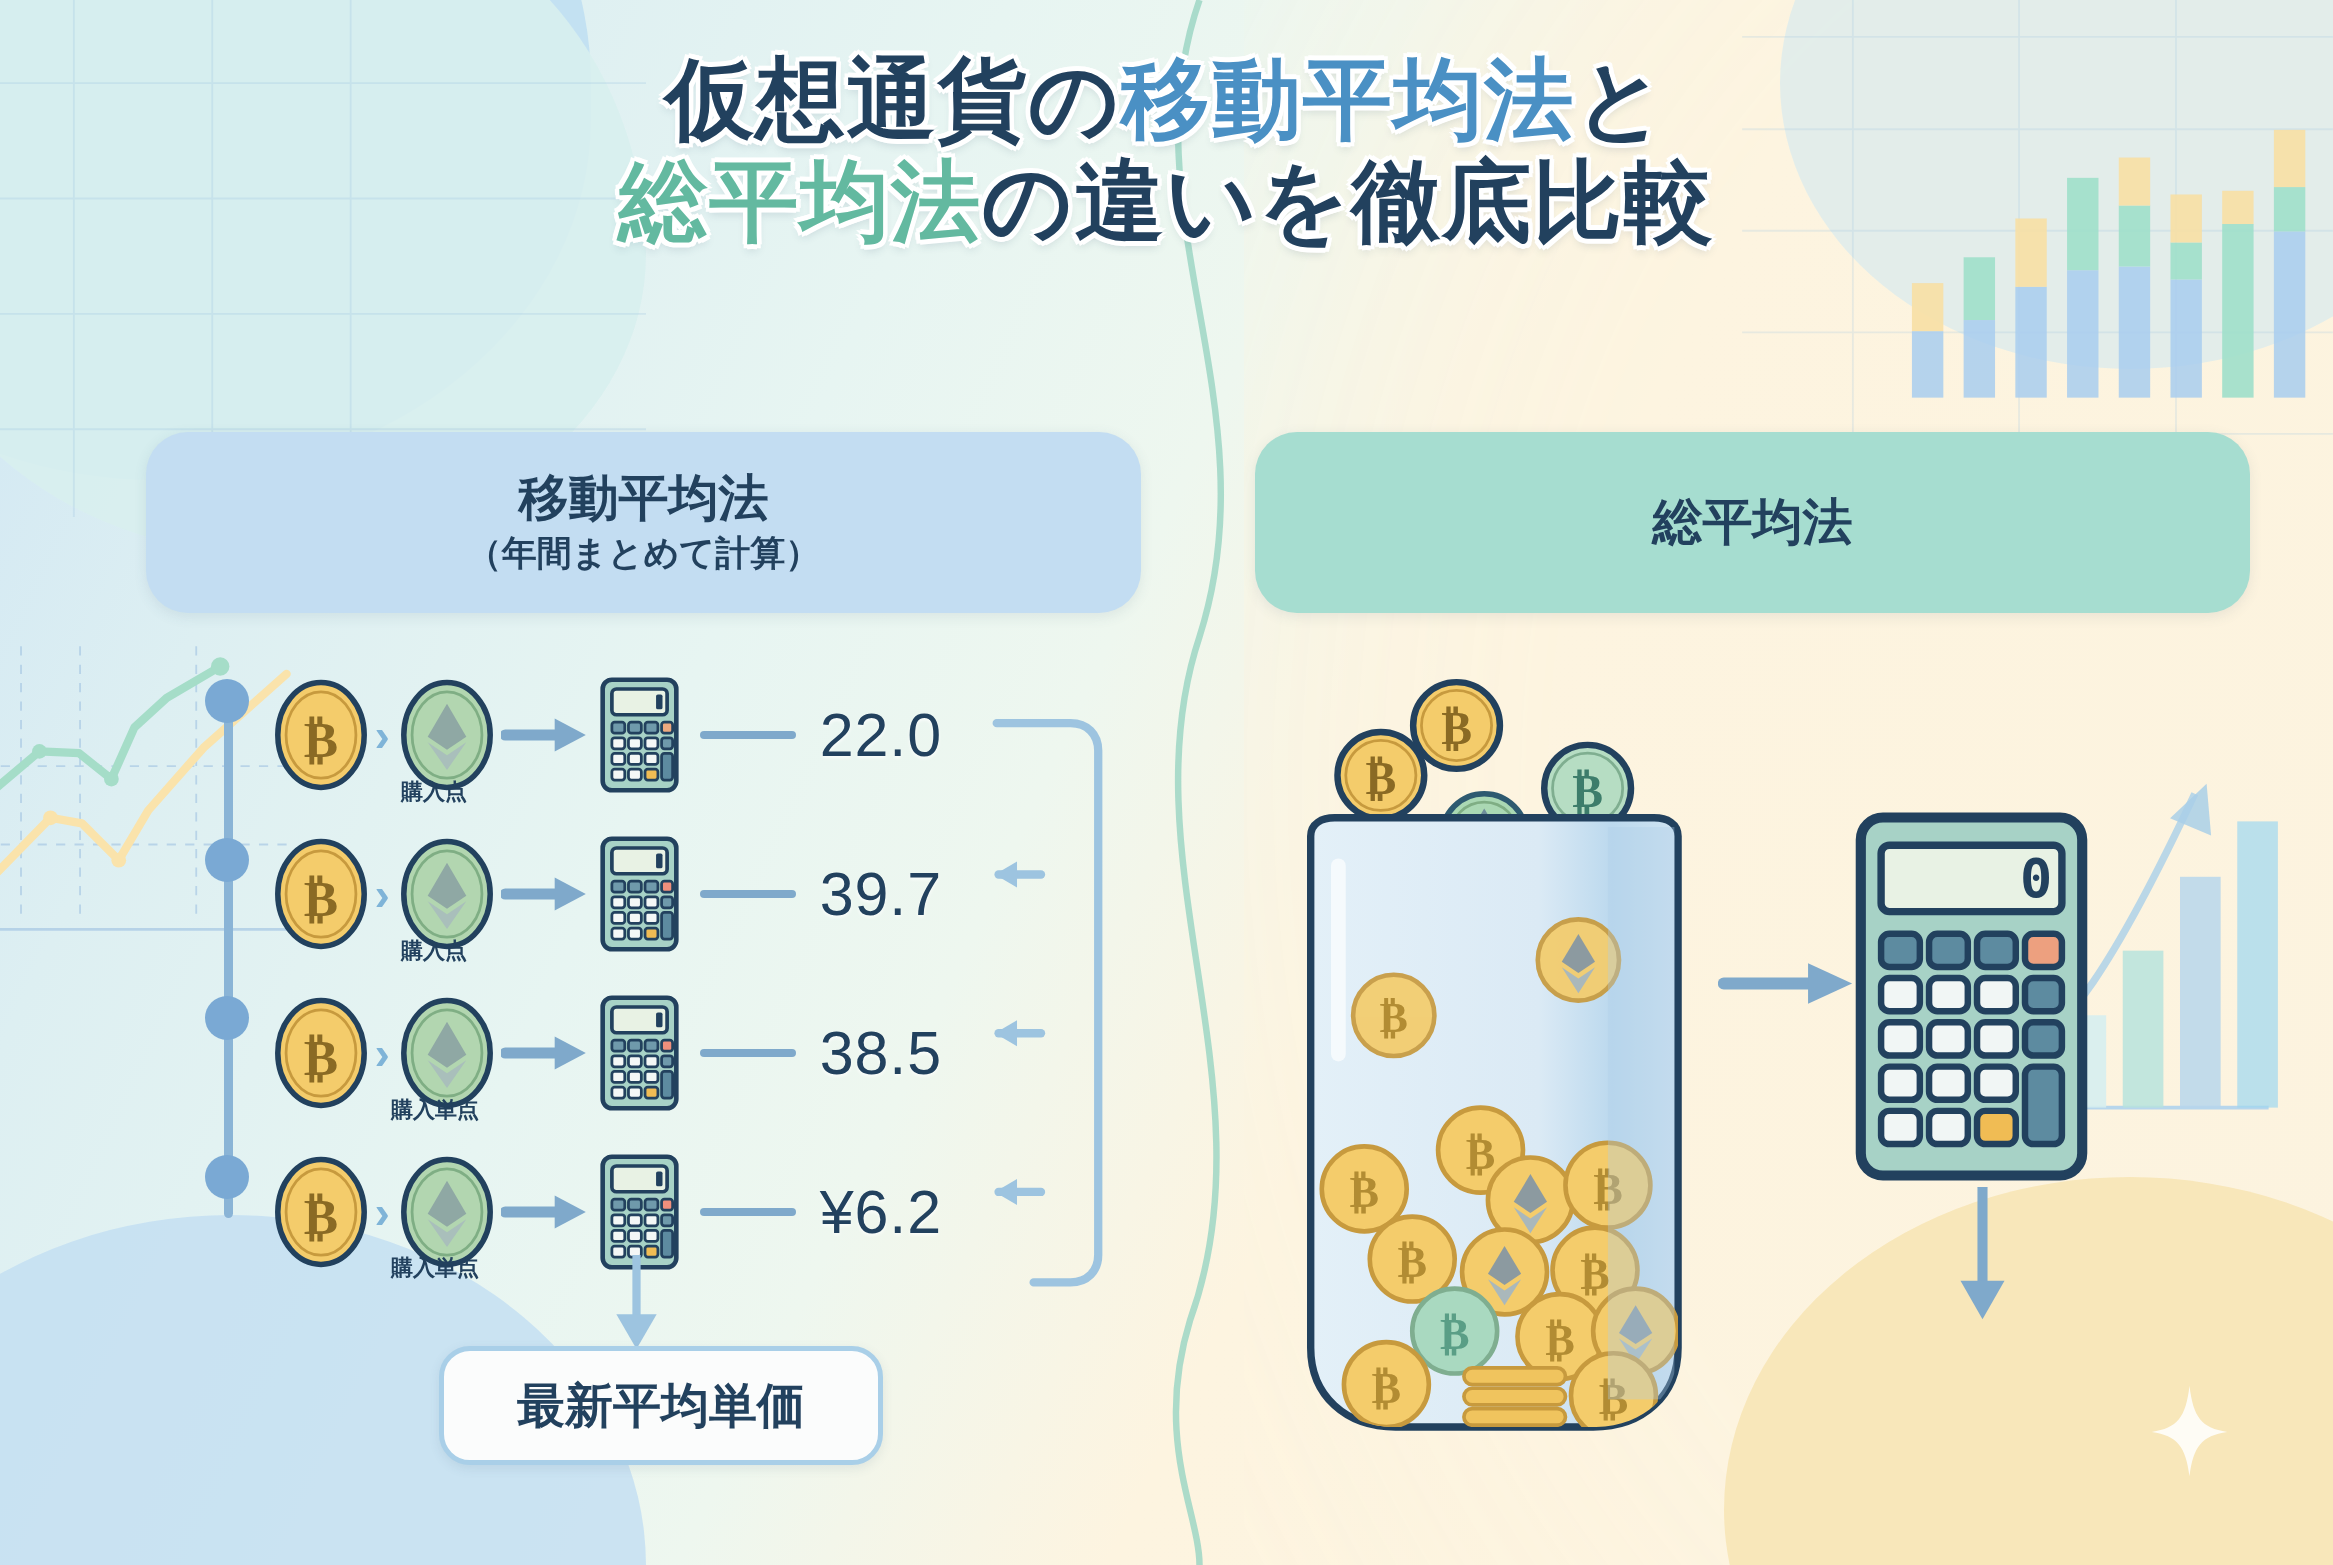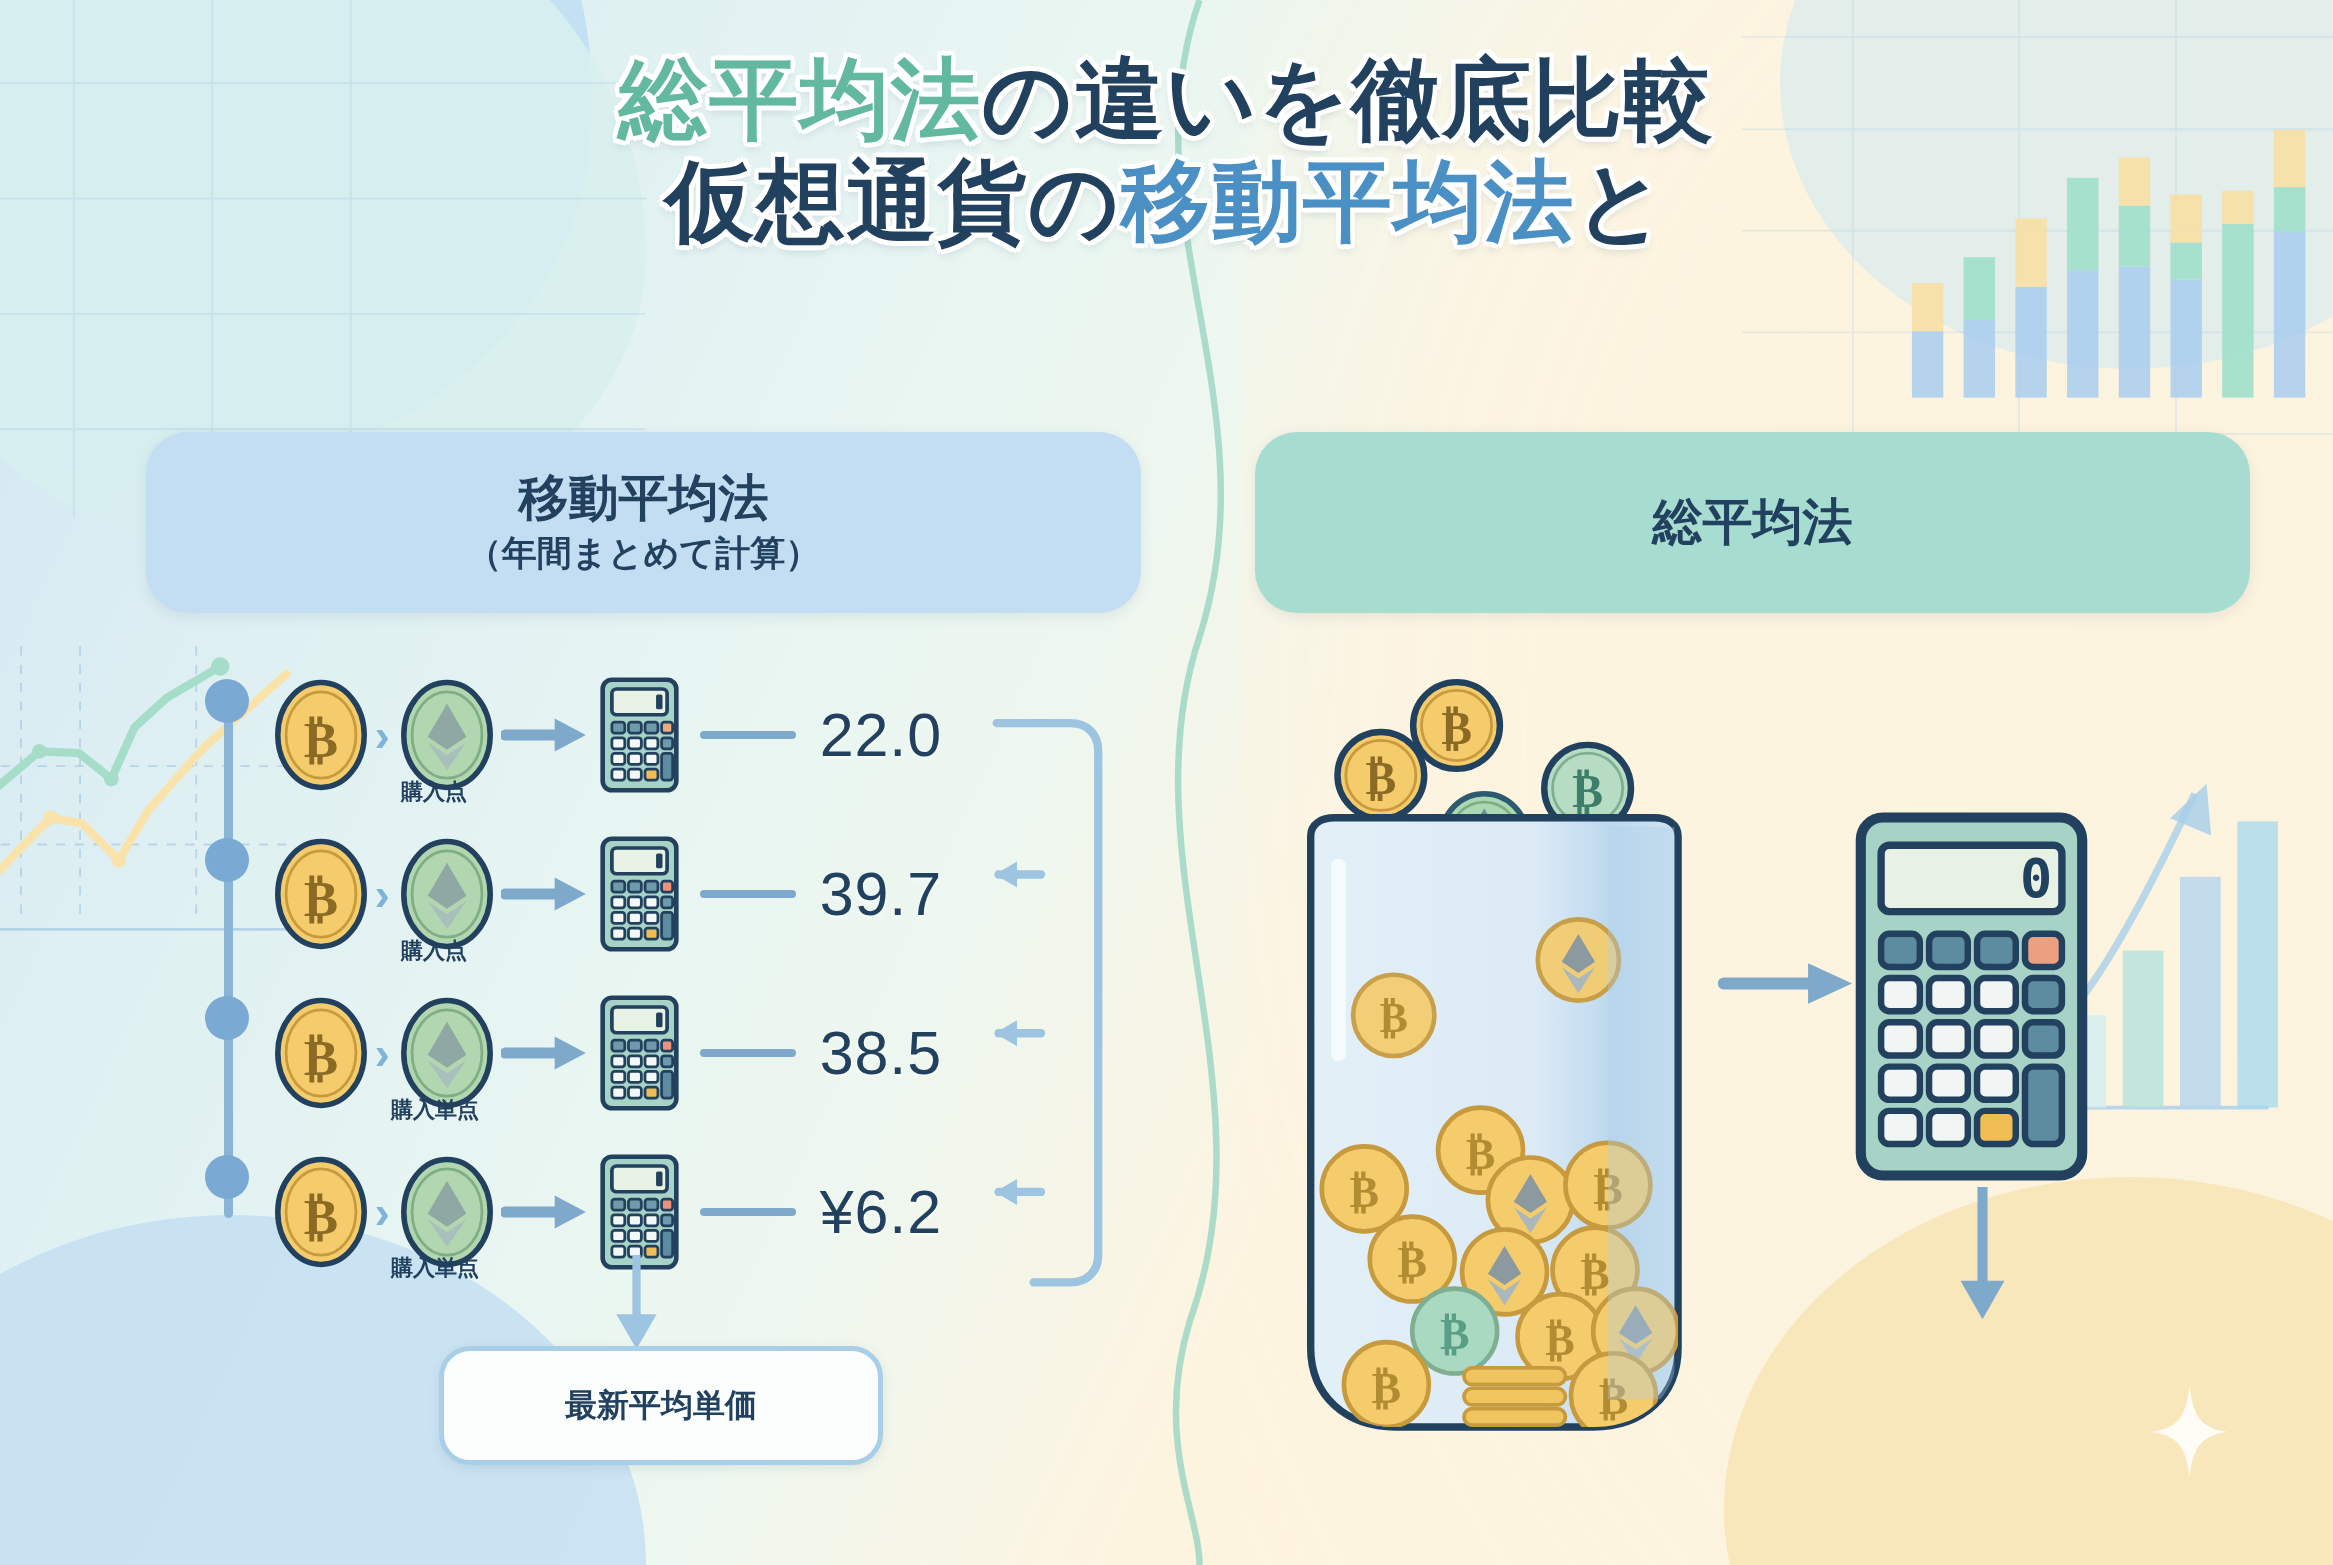--- a/index.html
+++ b/index.html
@@ -68,21 +68,21 @@
   .timeline{position:absolute;left:218px;top:701px;width:18.5px;height:517px;z-index:20;}
   .tl-bar{position:absolute;left:5.5px;top:0;width:9.2px;height:100%;background:#8ab4d6;border-radius:5.5px;}
   .tl-dot{position:absolute;left:-13px;width:44px;height:44px;border-radius:50%;background:#7aa9d4;}
 
   
   .resultbox{
     position:absolute;border-radius:31px;background:#fbfcfc;border:5.5px solid #a9cfe8;
     display:flex;align-items:center;justify-content:center;z-index:30;
     box-shadow:0 3.7px 11px rgba(60,90,120,.10);
   }
-  .resultbox span{font-size:32px;font-weight:bold;color:#22415e;}
+  .resultbox span{font-size:48px;font-weight:bold;color:#22415e;}
   #res-left{left:439px;top:1346px;width:434px;height:109px;}
   #res-right{left:1765px;top:1346px;width:434px;height:109px;border-color:#a3d6c5;}
 
   
   .abs{position:absolute;}
   .z25{z-index:25;}
   .z15{z-index:15;}
 </style>
 </head>
 <body>
@@ -177,24 +177,24 @@
   <svg class="divider-curve" viewBox="0 0 300 1696" preserveAspectRatio="none">
     <path d="M150 0 C 70 230, 230 440, 150 690 C 70 930, 230 1180, 140 1430 C 100 1560, 150 1640, 150 1696" fill="none" stroke="#9ed6c4" stroke-width="7" opacity=".85"></path>
   </svg>
 
   <svg class="abs z15" style="right:102px;bottom:83px;width:83px;height:102px;" viewBox="0 0 90 110">
     <path d="M45 6 C49 40, 58 52, 86 56 C58 60, 49 72, 45 104 C41 72, 32 60, 4 56 C32 52, 41 40, 45 6 Z" fill="#ffffff" opacity=".85"></path>
   </svg>
 
   <div class="title-wrap">
     <div class="title-line">
-      <span class="t-green">総平均法</span><span>の違いを徹底比較</span>
+      <span>仮想通貨の</span><span class="t-blue">移動平均法</span><span>と</span>
     </div>
     <div class="title-line">
-      <span>仮想通貨の</span><span class="t-blue">移動平均法</span><span>と</span>
+      <span class="t-green">総平均法</span><span>の違いを徹底比較</span>
     </div>
   </div>
 
   <div class="panel-head" id="head-left">
     <div class="ph-main">移動平均法</div>
     <div class="ph-sub">（年間まとめて計算）</div>
   </div>
 
   <div class="panel-head" id="head-right">
     <div class="ph-main">総平均法</div>

